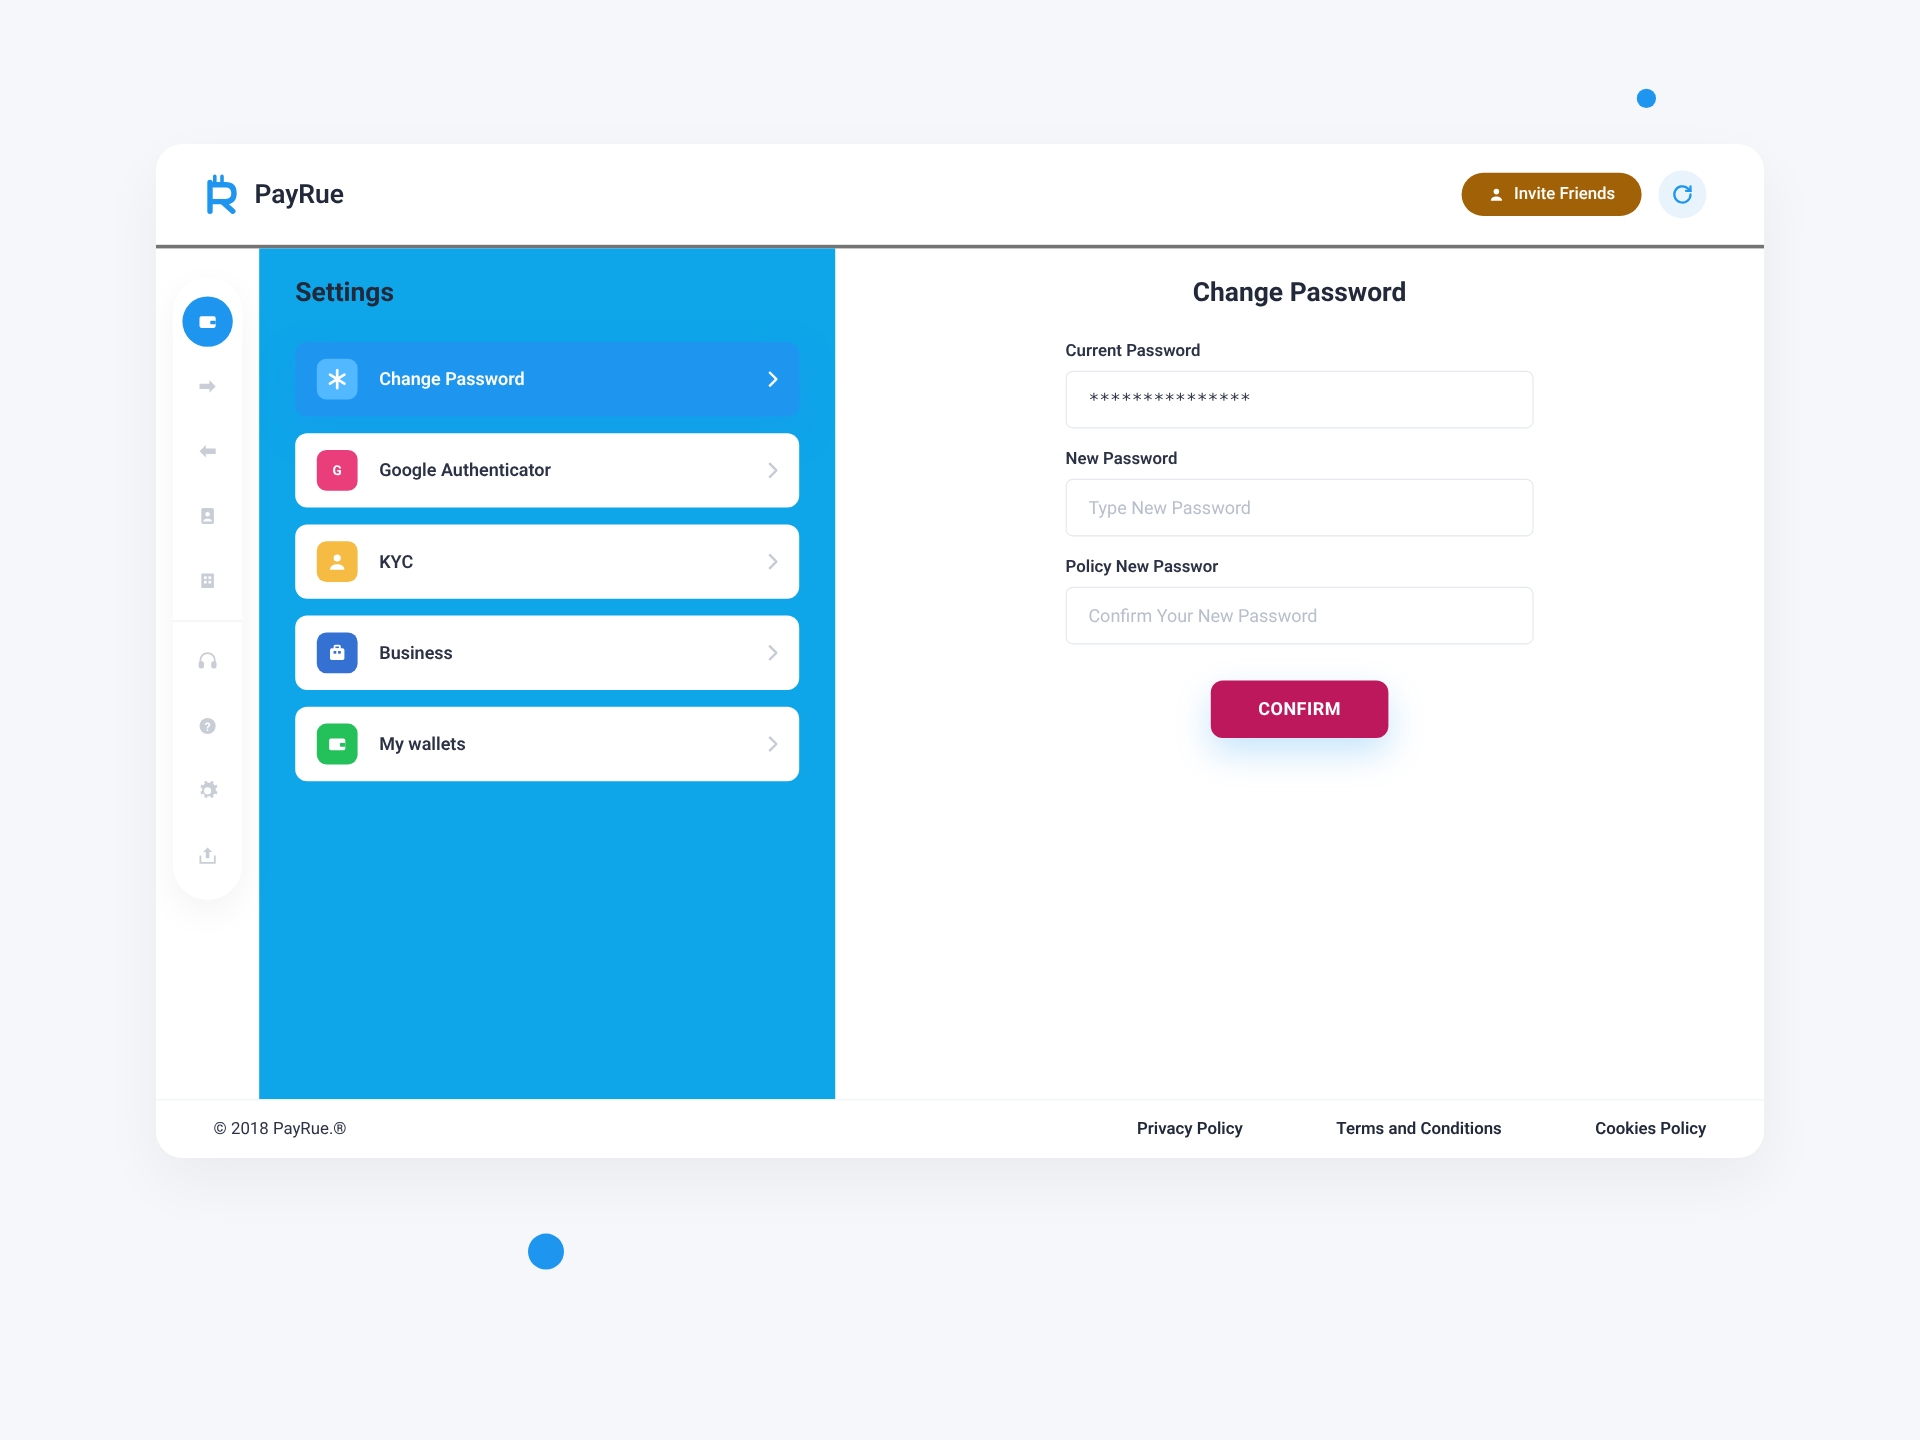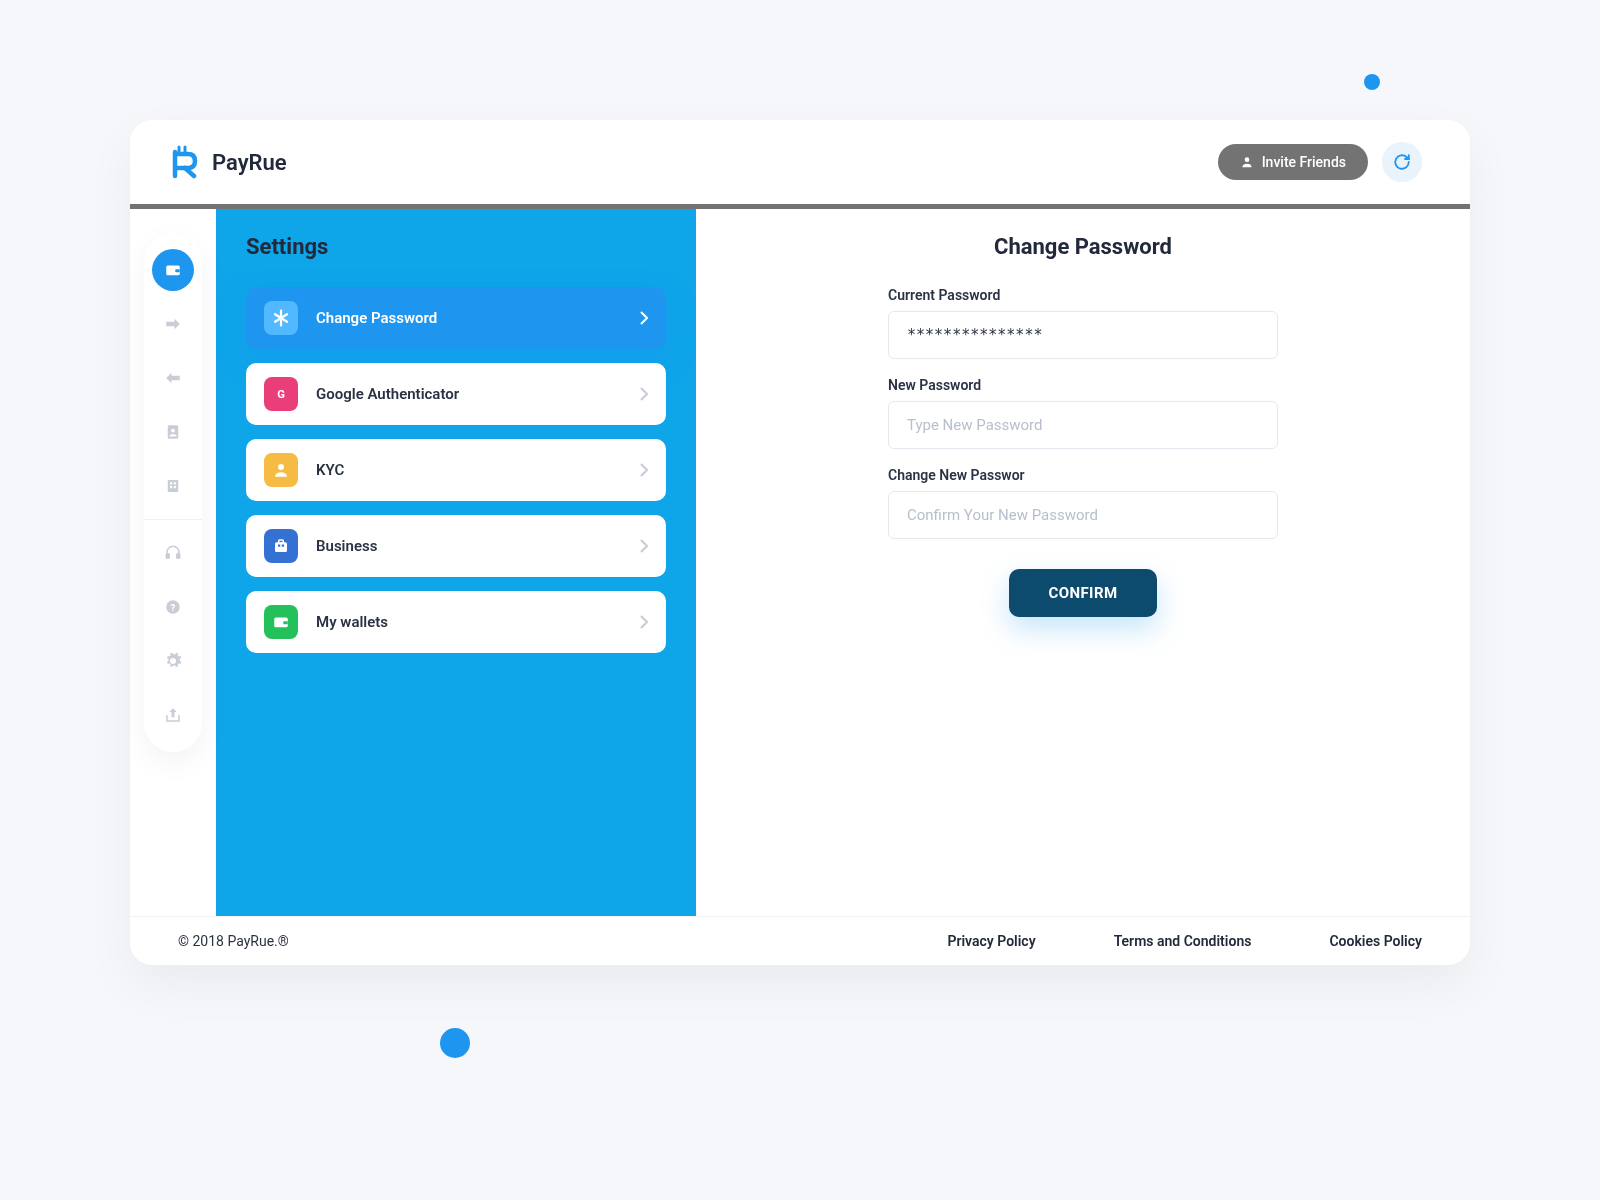--- a/index.html
+++ b/index.html
@@ -4,26 +4,26 @@
 <style>
 * { margin: 0; padding: 0; box-sizing: border-box; font-family: -apple-system, BlinkMacSystemFont, 'Segoe UI', Roboto, sans-serif; }
 body { background: #f5f7fa; width: 1600px; height: 1200px; position: relative; padding: 120px 130px; }
 
 .deco-dot-sm { position: absolute; width: 16px; height: 16px; border-radius: 50%; background: #1e96f0; top: 74px; right: 220px; }
 .deco-dot-lg { position: absolute; width: 30px; height: 30px; border-radius: 50%; background: #1e96f0; bottom: 142px; left: 440px; }
 
 .app { background: #fff; border-radius: 22px; box-shadow: 0 20px 50px rgba(0,0,0,0.05); overflow: hidden; height: 845px; display: flex; flex-direction: column; }
 
 
-.header { display: flex; align-items: center; justify-content: space-between; padding: 22px 48px 22px 40px; border-bottom: 5px solid #737373; }
+.header { display: flex; align-items: center; justify-content: space-between; padding: 22px 48px 22px 40px; border-bottom: 3px solid #737373; }
 .logo-block { display: flex; align-items: center; gap: 12px; }
 .logo-mark { width: 30px; height: 36px; display: flex; align-items: center; justify-content: center; }
 .logo-text { font-size: 22px; font-weight: 600; color: #22293a; }
 .header-actions { display: flex; align-items: center; gap: 14px; }
-.invite-btn { background: #737373; color: #fff; border: none; border-radius: 22px; padding: 10px 22px; font-size: 14px; font-weight: 500; display: flex; align-items: center; gap: 8px; cursor: pointer; }
+.invite-btn { background: #a16207; color: #fff; border: none; border-radius: 22px; padding: 10px 22px; font-size: 14px; font-weight: 500; display: flex; align-items: center; gap: 8px; cursor: pointer; }
 .refresh-btn { width: 40px; height: 40px; border-radius: 50%; background: #e8f3fb; border: none; display: flex; align-items: center; justify-content: center; cursor: pointer; color: #1e96f0; }
 
 
 .body { flex: 1; display: flex; min-height: 0; }
 
 
 .rail { width: 86px; display: flex; flex-direction: column; align-items: center; padding: 24px 0; position: relative; }
 .rail-inner { background: #fff; border-radius: 30px; box-shadow: 0 10px 30px rgba(0,0,0,0.05); display: flex; flex-direction: column; align-items: center; padding: 10px 0; width: 58px; }
 .rail-icon { width: 42px; height: 42px; border-radius: 50%; display: flex; align-items: center; justify-content: center; margin: 6px 0; cursor: pointer; color: #c8cdd6; }
 .rail-icon.active { background: #1e96f0; color: #fff; }
@@ -48,21 +48,21 @@
 .settings-item.active .chev { color: #fff; }
 
 
 .content { flex: 1; padding: 25px 60px; }
 .content-title { font-size: 22px; font-weight: 700; color: #22293a; text-align: center; margin-bottom: 28px; }
 .form { max-width: 390px; margin: 0 auto; display: flex; flex-direction: column; gap: 18px; }
 .field-label { font-size: 14px; font-weight: 600; color: #2b3245; margin-bottom: 8px; display: block; }
 .field-input { width: 100%; border: 1px solid #e4e8ef; border-radius: 6px; padding: 14px 18px; font-size: 15px; color: #2b3245; background: #fff; }
 .field-input::placeholder { color: #b7bfcc; }
 .field-input.filled-mask { letter-spacing: 0; font-family: monospace; font-size: 15px; }
-.confirm-btn { background: #0c4a6e; color: #fff; border: none; border-radius: 10px; padding: 15px 40px; font-size: 15px; font-weight: 700; letter-spacing: 0.4px; align-self: center; cursor: pointer; box-shadow: 0 12px 28px rgba(30,150,240,0.25); margin-top: 12px; }
+.confirm-btn { background: #be185d; color: #fff; border: none; border-radius: 10px; padding: 15px 40px; font-size: 15px; font-weight: 700; letter-spacing: 0.4px; align-self: center; cursor: pointer; box-shadow: 0 12px 28px rgba(30,150,240,0.25); margin-top: 12px; }
 
 
 .footer { border-top: 1px solid #f0f2f5; padding: 16px 48px; display: flex; align-items: center; justify-content: space-between; }
 .copyright { font-size: 14px; color: #2b3245; }
 .footer-links { display: flex; gap: 46px; }
 .footer-link { font-size: 14px; color: #22293a; font-weight: 600; cursor: pointer; padding-left: 32px; }
 
 svg { display: block; }
 </style>
 </head>
@@ -287,21 +287,21 @@
           <label class="field-label">Current Password</label>
           <input type="text" class="field-input filled-mask" value="***************" style="">
         </div>
 
         <div>
           <label class="field-label">New Password</label>
           <input type="text" class="field-input" placeholder="Type New Password" style="">
         </div>
 
         <div>
-          <label class="field-label">Change New Passwor</label>
+          <label class="field-label">Policy New Passwor</label>
           <input type="text" class="field-input" placeholder="Confirm Your New Password" style="">
         </div>
 
         <button class="confirm-btn">CONFIRM</button>
       </div>
     </div>
 
   </div>
 
   <div class="footer">

